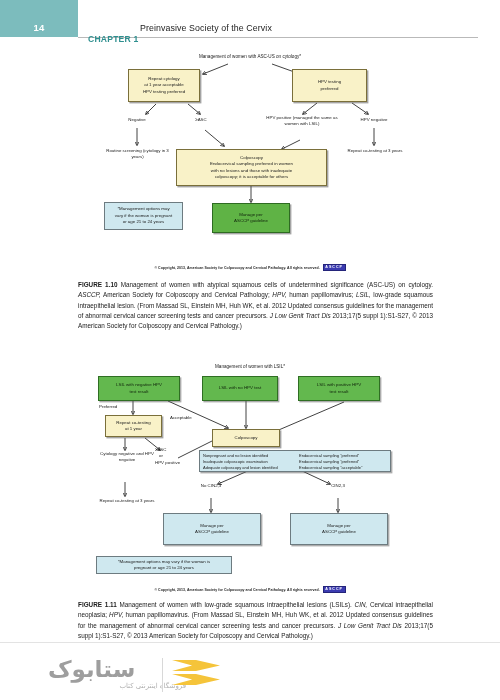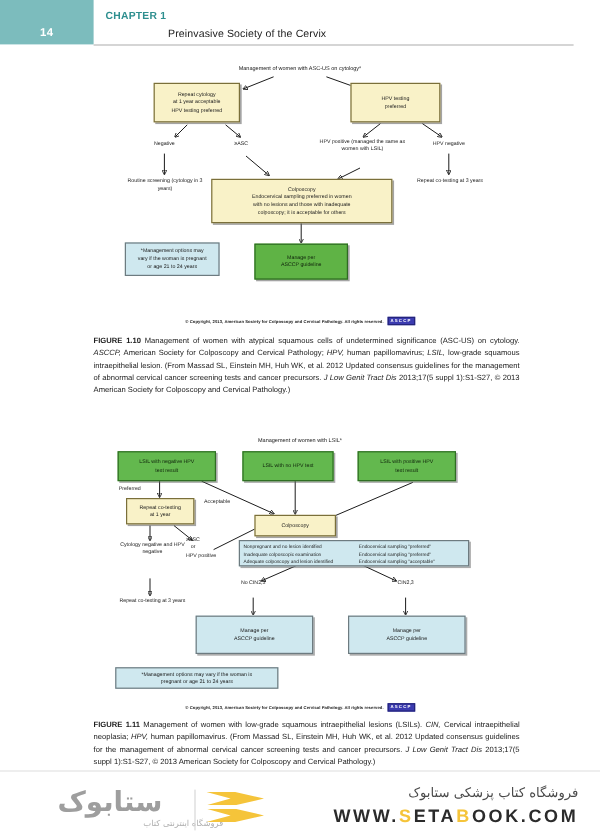--- a/index.html
+++ b/index.html
@@ -21,21 +21,21 @@
   .folio-num {
     position:absolute; left:0; top:22px; width:78px;
     text-align:center; color:#ffffff; font-size:9.5px; font-weight:bold;
     letter-spacing:.3px;
   }
   .header-rule {
     position:absolute; left:78px; top:37px; width:400px; height:1px;
     background:#b9b9b9;
   }
   .chapter-label {
-    position:absolute; left:88px; top:8px;
+    position:absolute; left:88px; top:34px;
     font-size:8.6px; font-weight:bold; color:#2e8f8f; letter-spacing:.2px;
   }
   .chapter-title {
     position:absolute; left:140px; top:23px;
     font-size:8.8px; color:#1b1b1b; letter-spacing:.1px;
   }
 
   
   .fig { position:absolute; left:0; width:500px; }
 
@@ -378,17 +378,13 @@
   <div class="brand-left">
     <div class="brand-logo-text">ستابوک</div>
     <div class="brand-sub">فروشگاه اینترنتی کتاب</div>
     <div class="brand-divider"></div>
     <div class="chevrons">
       <div class="chev"></div>
       <div class="chev"></div>
     </div>
   </div>
 
-  <div class="brand-right">
-    <div class="brand-fa">فروشگاه کتاب پزشکی ستابوک</div>
-    <div class="brand-url"><span>WWW.</span><span class="hl">S</span><span>ETA</span><span class="hl">B</span><span>OOK.COM</span></div>
-  </div>
 </div>
 
 </body></html>

